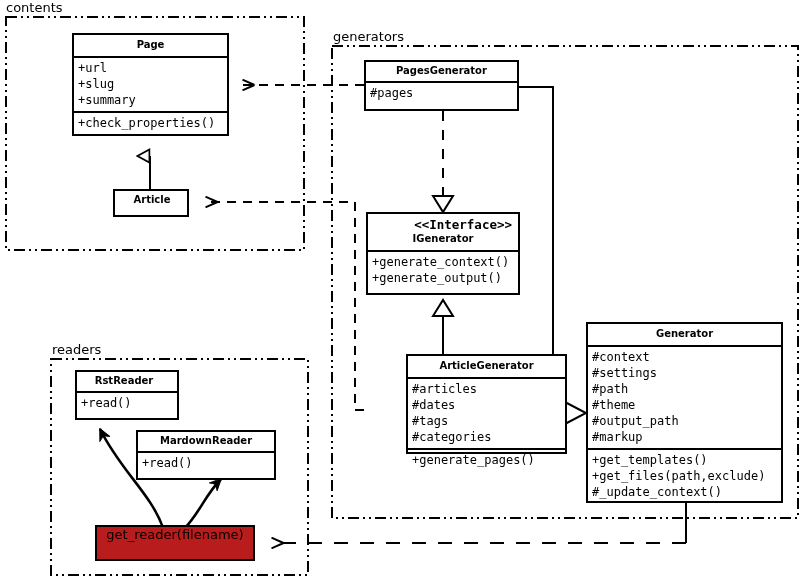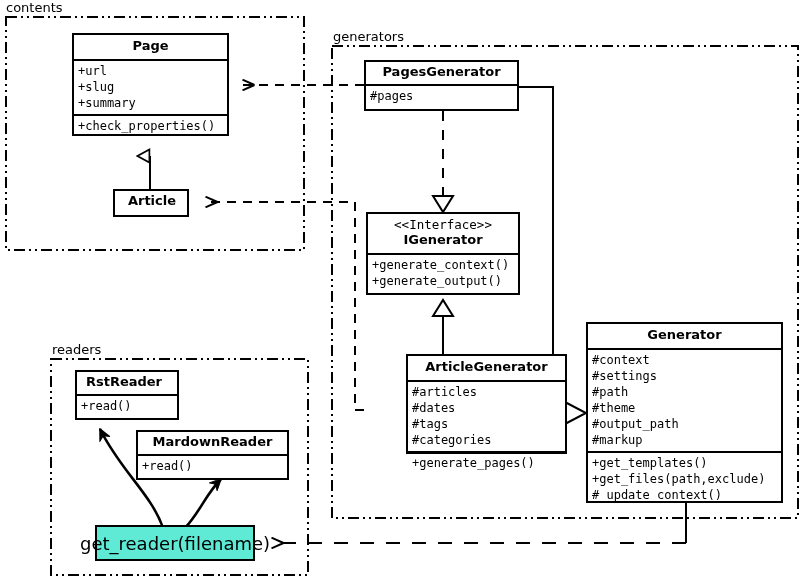--- a/index.html
+++ b/index.html
@@ -9,31 +9,31 @@
   #stage{position:absolute;left:0;top:0;width:803px;height:579px;}
   svg#wires{position:absolute;left:0;top:0;width:803px;height:579px;pointer-events:none;}
   .pkg-label{position:absolute;font-size:13px;color:#000;
              font-family:"DejaVu Sans","Liberation Sans",sans-serif;
              background:#fff;padding:0 2px;white-space:nowrap;}
 
   
   .uml{position:absolute;box-sizing:border-box;border:2px solid #000;background:#fff;}
   .uml .sec{box-sizing:border-box;}
   .uml .sec + .sec{border-top:2px solid #000;}
-  .uml .cname{text-align:center;font-weight:bold;font-size:13px;
+  .uml .cname{text-align:center;font-weight:bold;font-size:10px;
               padding:4px 6px 5px 6px;line-height:1.15;color:#000;border-radius:13px;}
-  .uml .stereo{text-align:center;font-size:12.5px;font-weight:normal;
+  .uml .stereo{text-align:right;font-size:12.5px;font-weight:bold;
                font-family:"DejaVu Sans Mono","Liberation Mono",monospace;
                line-height:1.15;padding-bottom:1px;}
   .uml .feat{font-family:"DejaVu Sans Mono","Liberation Mono",monospace;
              font-size:12px;line-height:16px;padding:2px 3px 3px 4px;color:#000;}
   .uml .feat div{white-space:nowrap;}
-  .plainbox{position:absolute;box-sizing:border-box;border:2px solid #000;background:#5eead4;
-            display:flex;align-items:center;justify-content:center;
-            font-size:18px;color:#000;}
+  .plainbox{position:absolute;box-sizing:border-box;border:2px solid #000;background:#b91c1c;
+            display:flex;align-items:flex-start;justify-content:center;
+            font-size:13px;color:#000;}
 </style>
 </head>
 <body>
 
 <div id="stage">
 
   <svg id="wires" viewBox="0 0 803 579" xmlns="http://www.w3.org/2000/svg">
     <defs>
       <marker id="hollowTri" markerWidth="14" markerHeight="14" refX="12.6" refY="6" orient="auto" markerUnits="userSpaceOnUse">
         <path d="M0.8,0.8 L12.4,6 L0.8,11.2 Z" fill="#ffffff" stroke="#000" stroke-width="1.6" stroke-linejoin="miter"></path>
@@ -172,21 +172,21 @@
     </div>
   </div>
 
   <div class="uml" style="left:75px;top:370px;width:104px;height:50px;">
     <div class="sec cname" style="padding:3px 12px 4px 6px;">RstReader</div>
     <div class="sec feat">
       <div>+read()</div>
     </div>
   </div>
 
-  <div class="uml" style="left:136px;top:430px;width:153px;height:50px;">
+  <div class="uml" style="left:136px;top:430px;width:140px;height:50px;">
     <div class="sec cname" style="padding:3px 6px 4px 6px;">MardownReader</div>
     <div class="sec feat">
       <div>+read()</div>
     </div>
   </div>
 
   <div class="plainbox" style="left:95px;top:525px;width:160px;height:36px;">
     <span>get_reader(filename)</span>
   </div>
 

